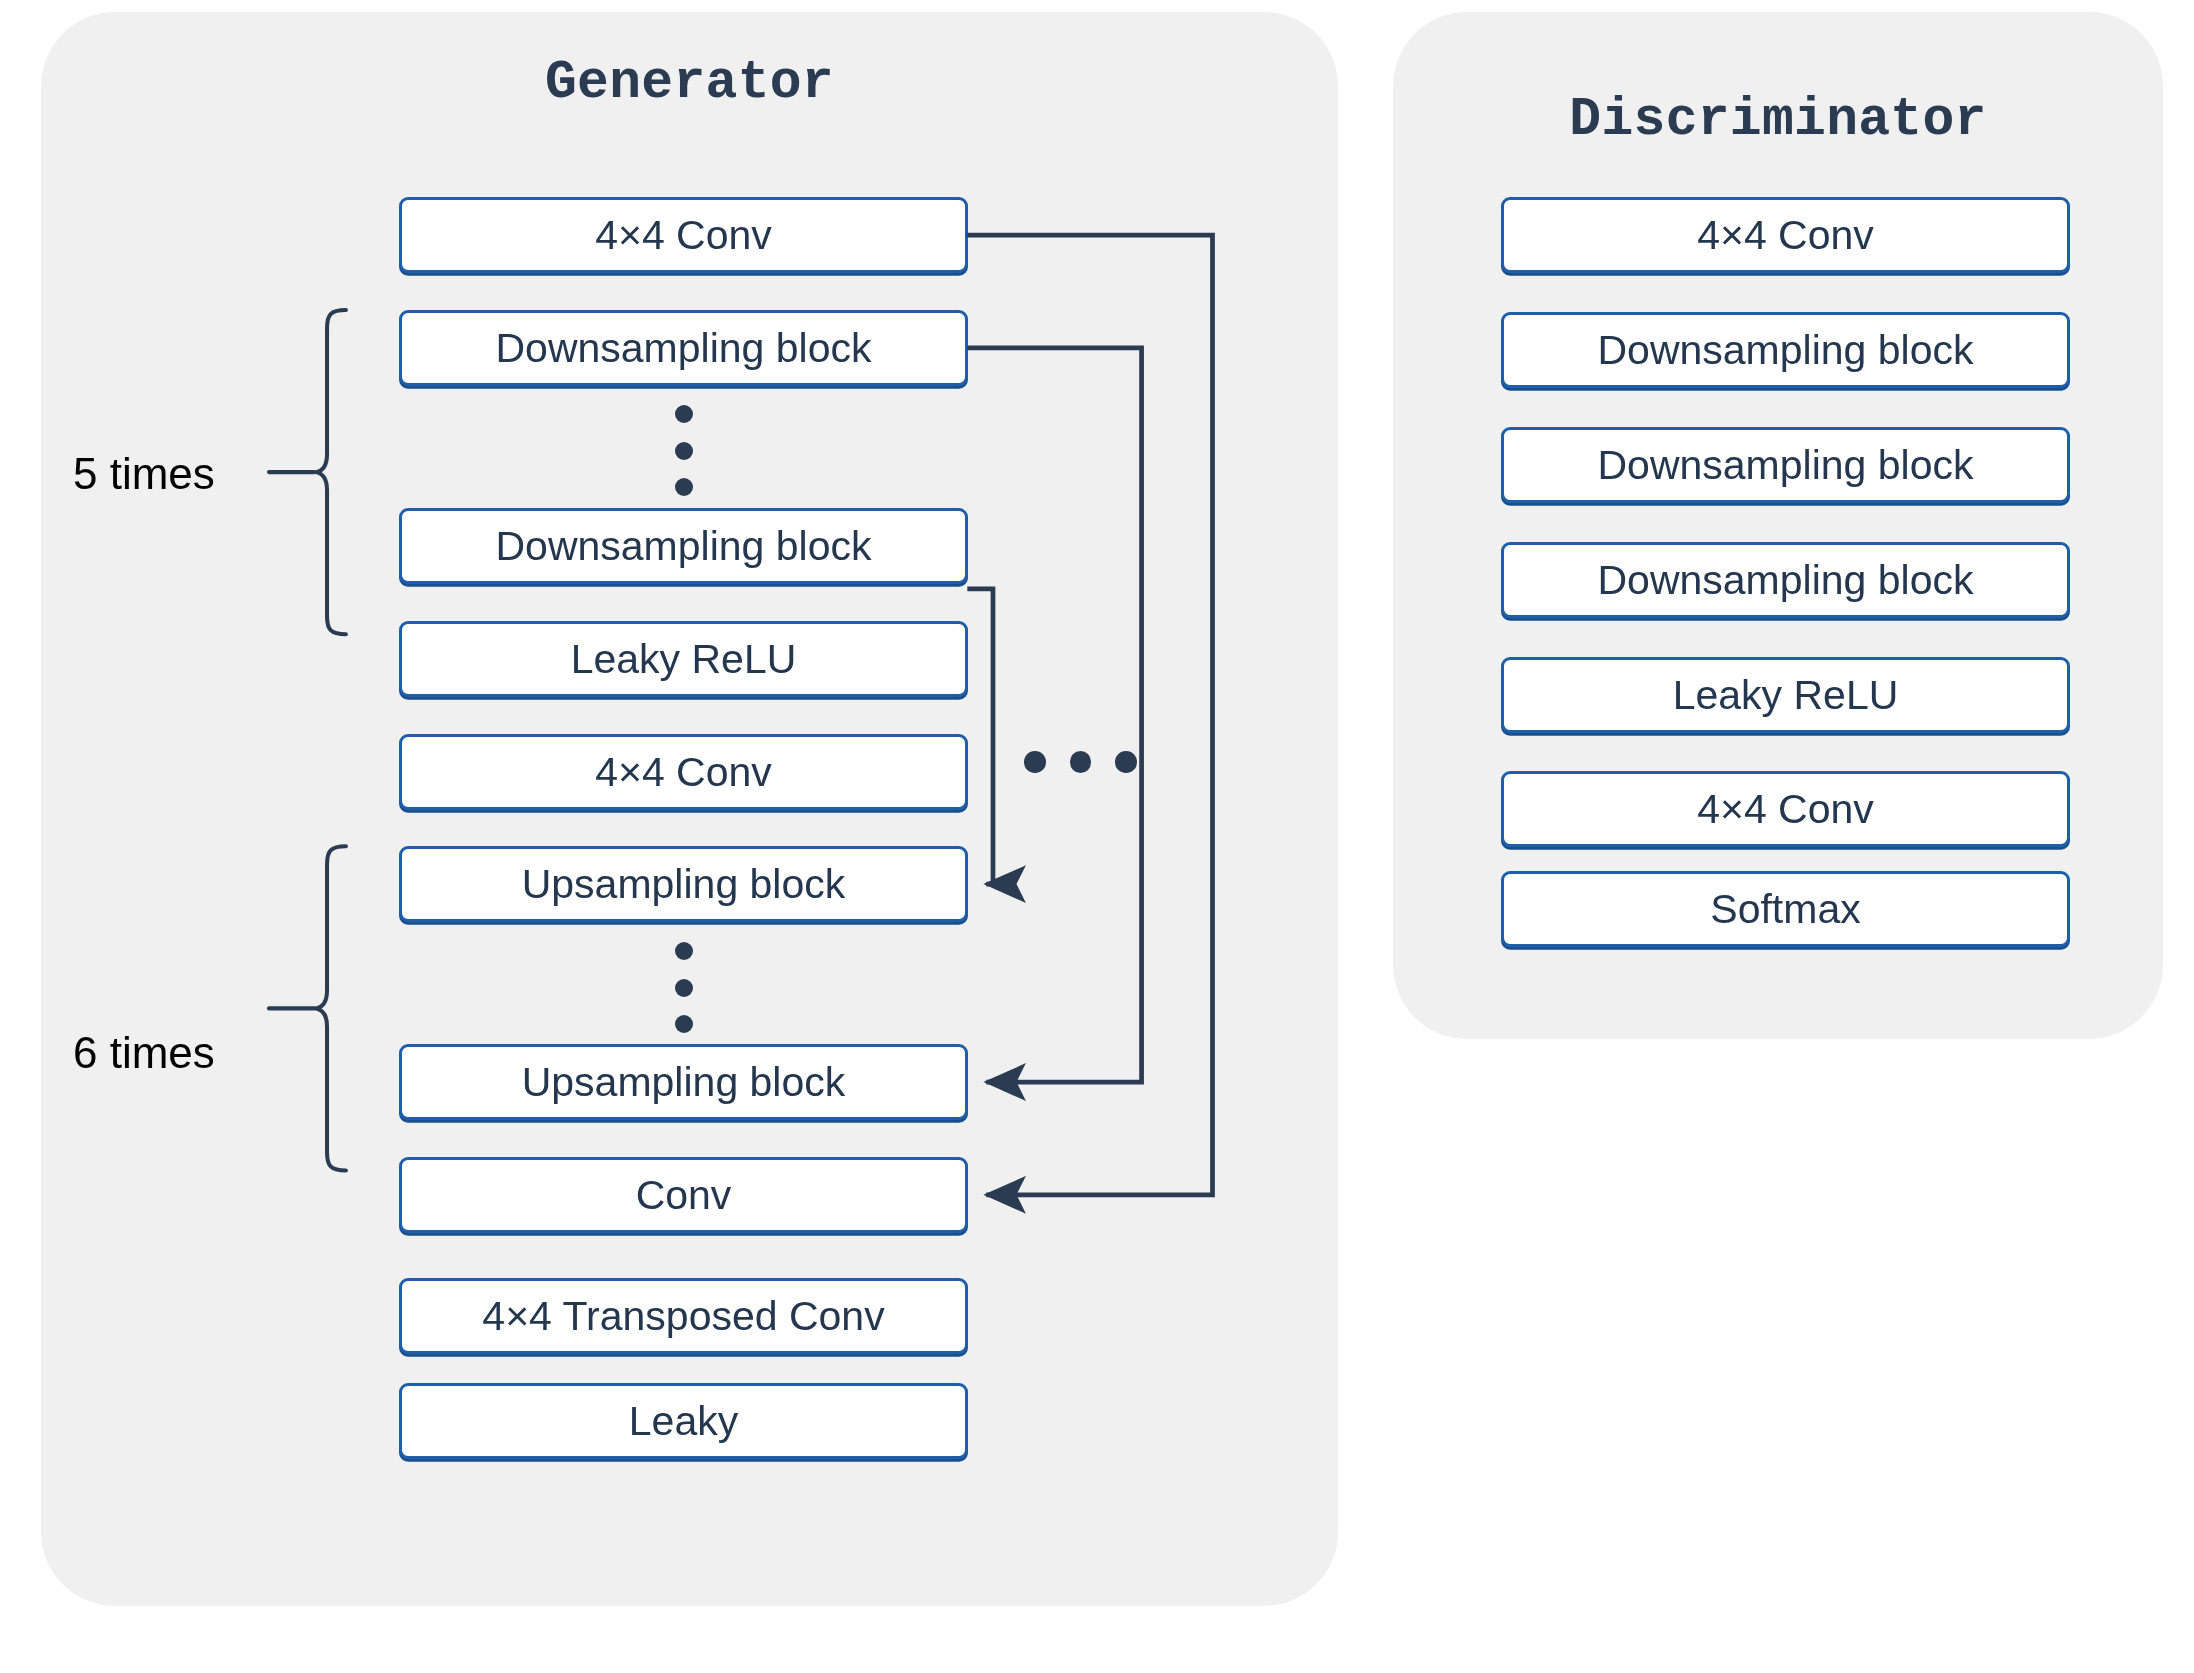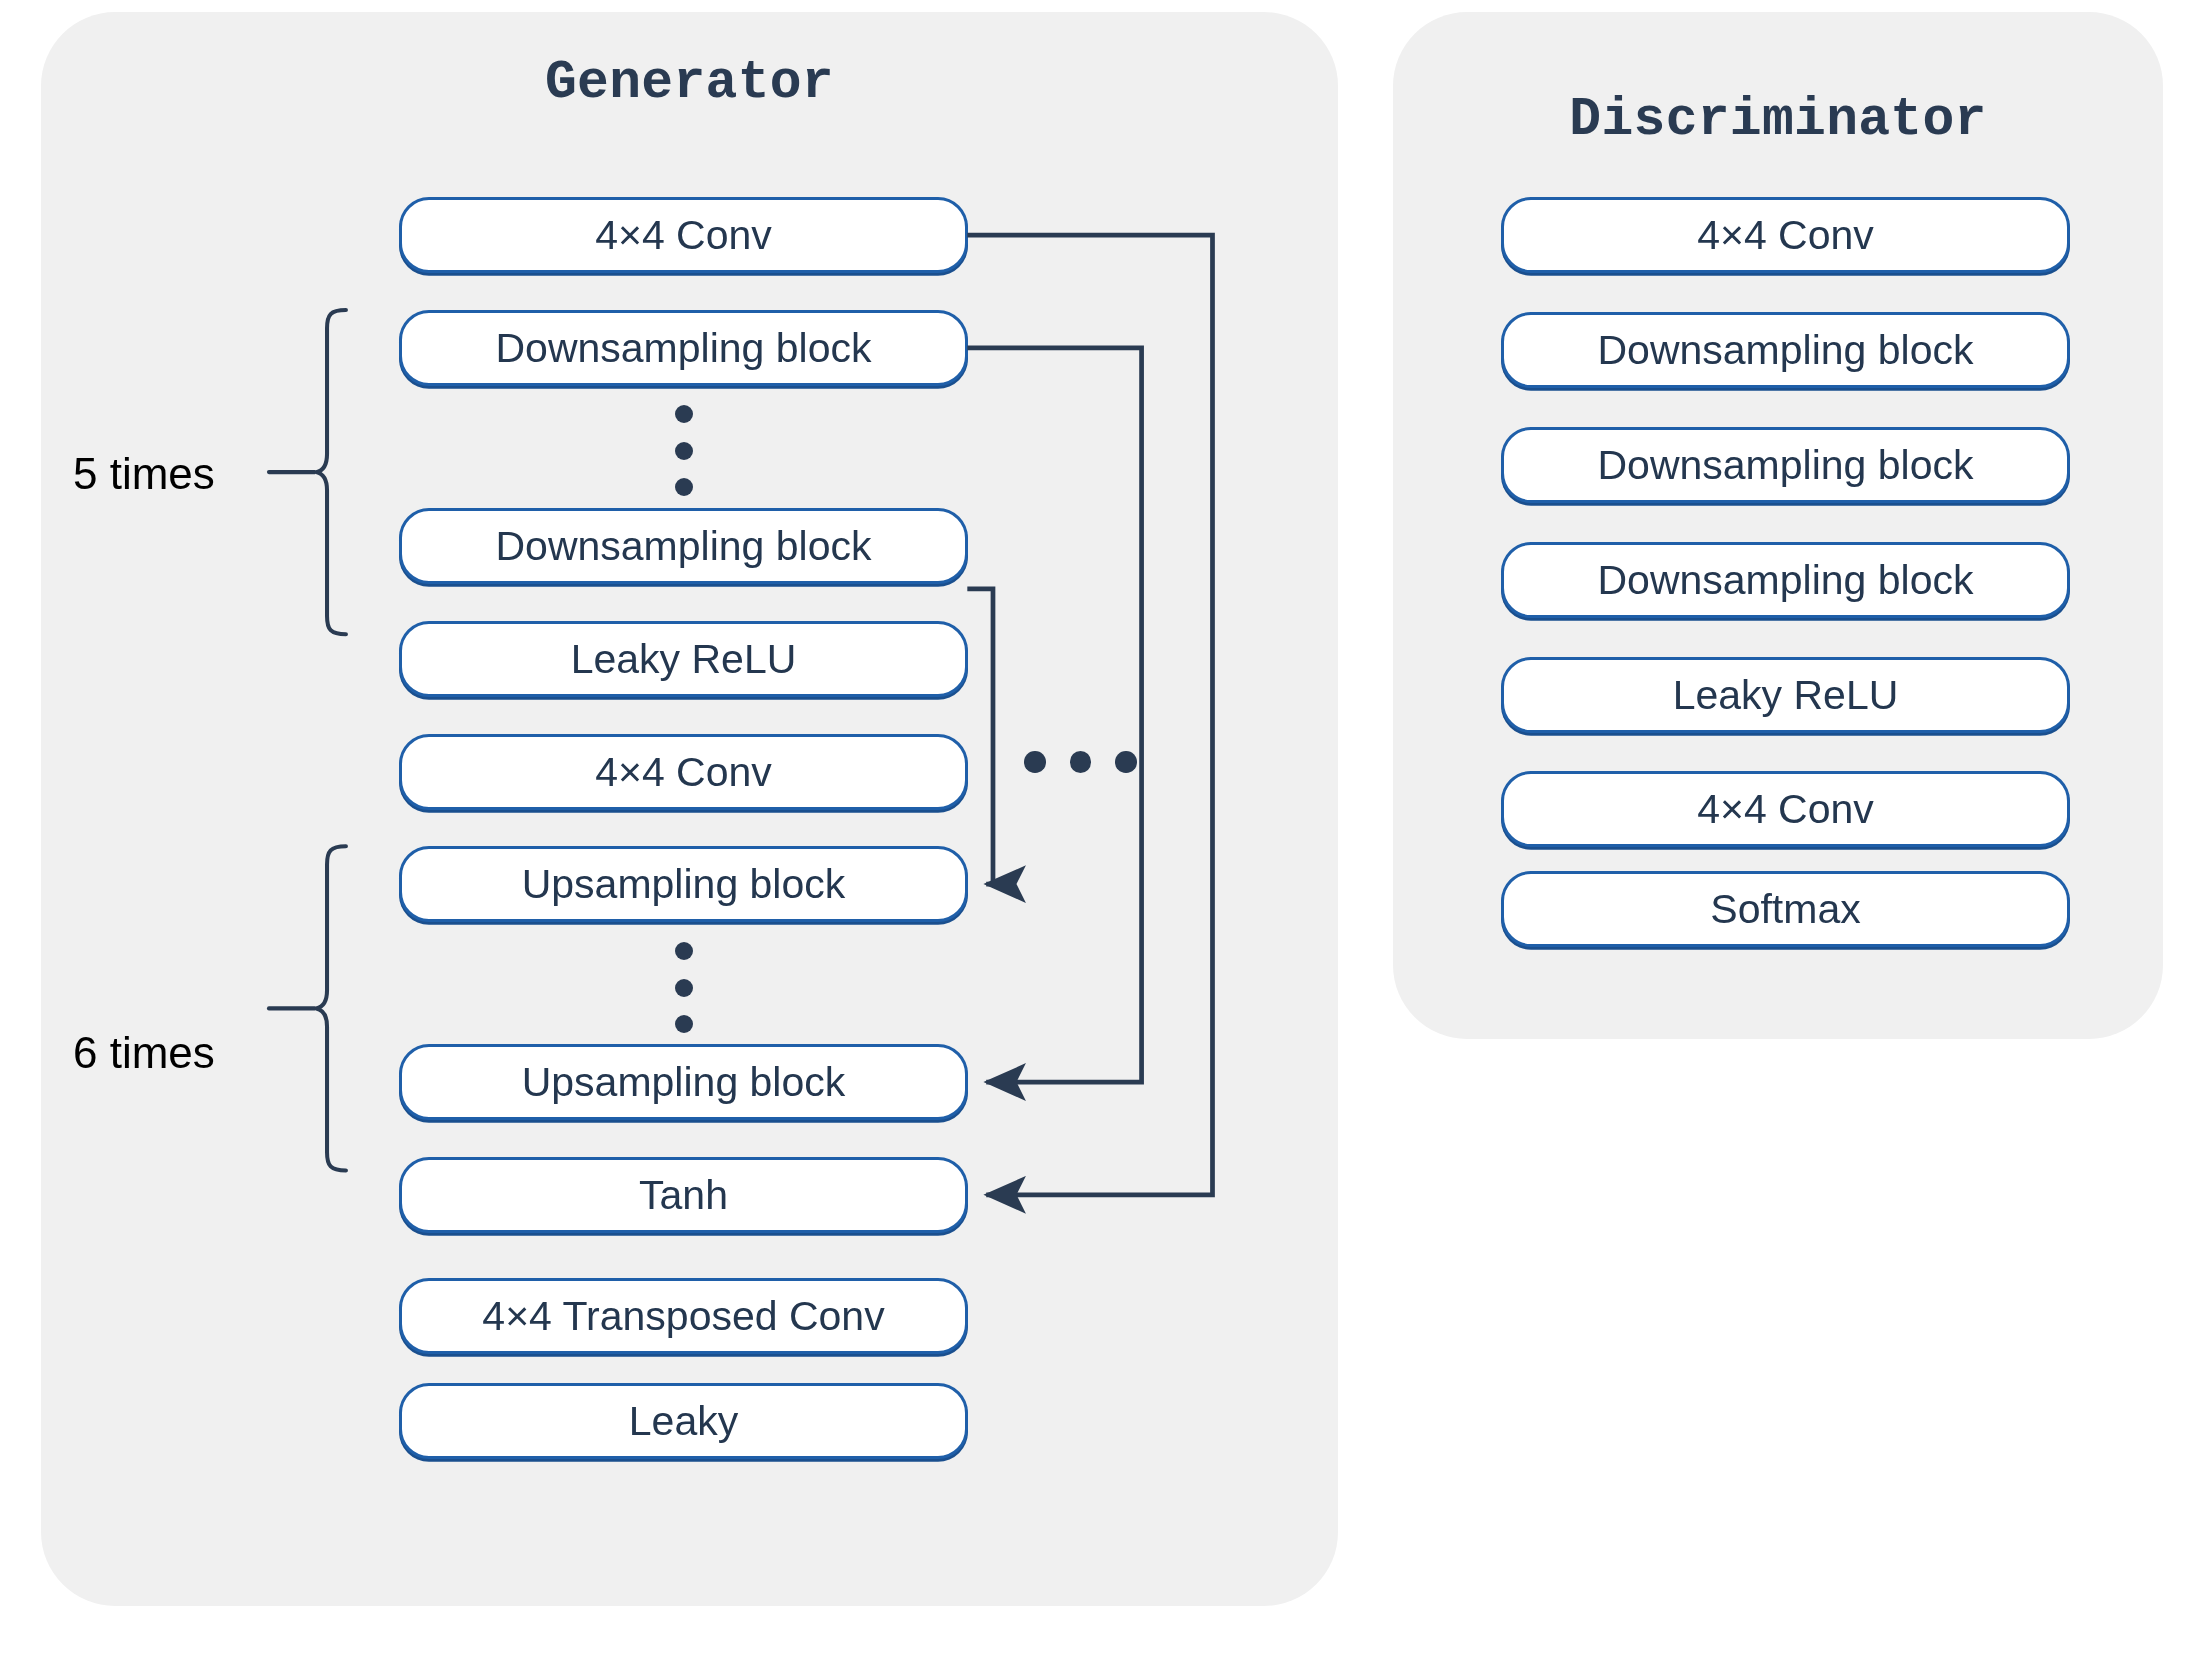--- a/index.html
+++ b/index.html
@@ -9,21 +9,21 @@
   .panel{position:absolute;background:#f0f0f0;border-radius:74px;}
   #gen-panel{left:41px;top:12px;width:1297px;height:1594px;}
   #disc-panel{left:1393px;top:12px;width:770px;height:1027px;}
 
   .panel-title{position:absolute;width:100%;text-align:center;
       color:#2a3b52;font-size:53px;font-weight:600;letter-spacing:0.3px;font-family:Liberation Mono, monospace;}
   #gen-title{top:53px;}
   #disc-title{top:53px;margin-top:37px;}
 
   .block{position:absolute;background:#ffffff;border:3.4px solid #1f5fa9;
-      border-radius:30px;box-sizing:border-box;display:flex;
+      border-radius:9px;box-sizing:border-box;display:flex;
       align-items:center;justify-content:center;
       color:#24374f;font-size:41px;line-height:1;
       box-shadow:0 2.7px 0 0 #1a4f8e;}
 
   .gen-col{left:399px;width:569px;height:76px;}
   .disc-col{left:1501px;width:569px;height:76px;}
 
   .dots-v{position:absolute;left:0;width:569px;display:flex;
       flex-direction:column;align-items:center;justify-content:space-between;}
   .dots-v span{width:18px;height:18px;border-radius:50%;background:#2a3b52;display:block;}
@@ -41,21 +41,21 @@
 <div class="panel" id="gen-panel"></div>
 <div class="panel-title" id="gen-title" style="left:41px;width:1297px;">Generator</div>
 
 <div class="block gen-col" style="top:197px">4×4 Conv</div>
 <div class="block gen-col" style="top:310px">Downsampling block</div>
 <div class="block gen-col" style="top:508px">Downsampling block</div>
 <div class="block gen-col" style="top:621px">Leaky ReLU</div>
 <div class="block gen-col" style="top:734px">4×4 Conv</div>
 <div class="block gen-col" style="top:846px">Upsampling block</div>
 <div class="block gen-col" style="top:1044px">Upsampling block</div>
-<div class="block gen-col" style="top:1157px">Tanh</div>
+<div class="block gen-col" style="top:1157px">Conv</div>
 <div class="block gen-col" style="top:1278px">4×4 Transposed Conv</div>
 <div class="block gen-col" style="top:1383px">Leaky</div>
 
 <div class="dots-v" style="left:399px;top:405px;height:91px">
   <span></span>
     <span></span>
     <span></span>
 </div>
 
 <div class="dots-v" style="left:399px;top:942px;height:91px">

